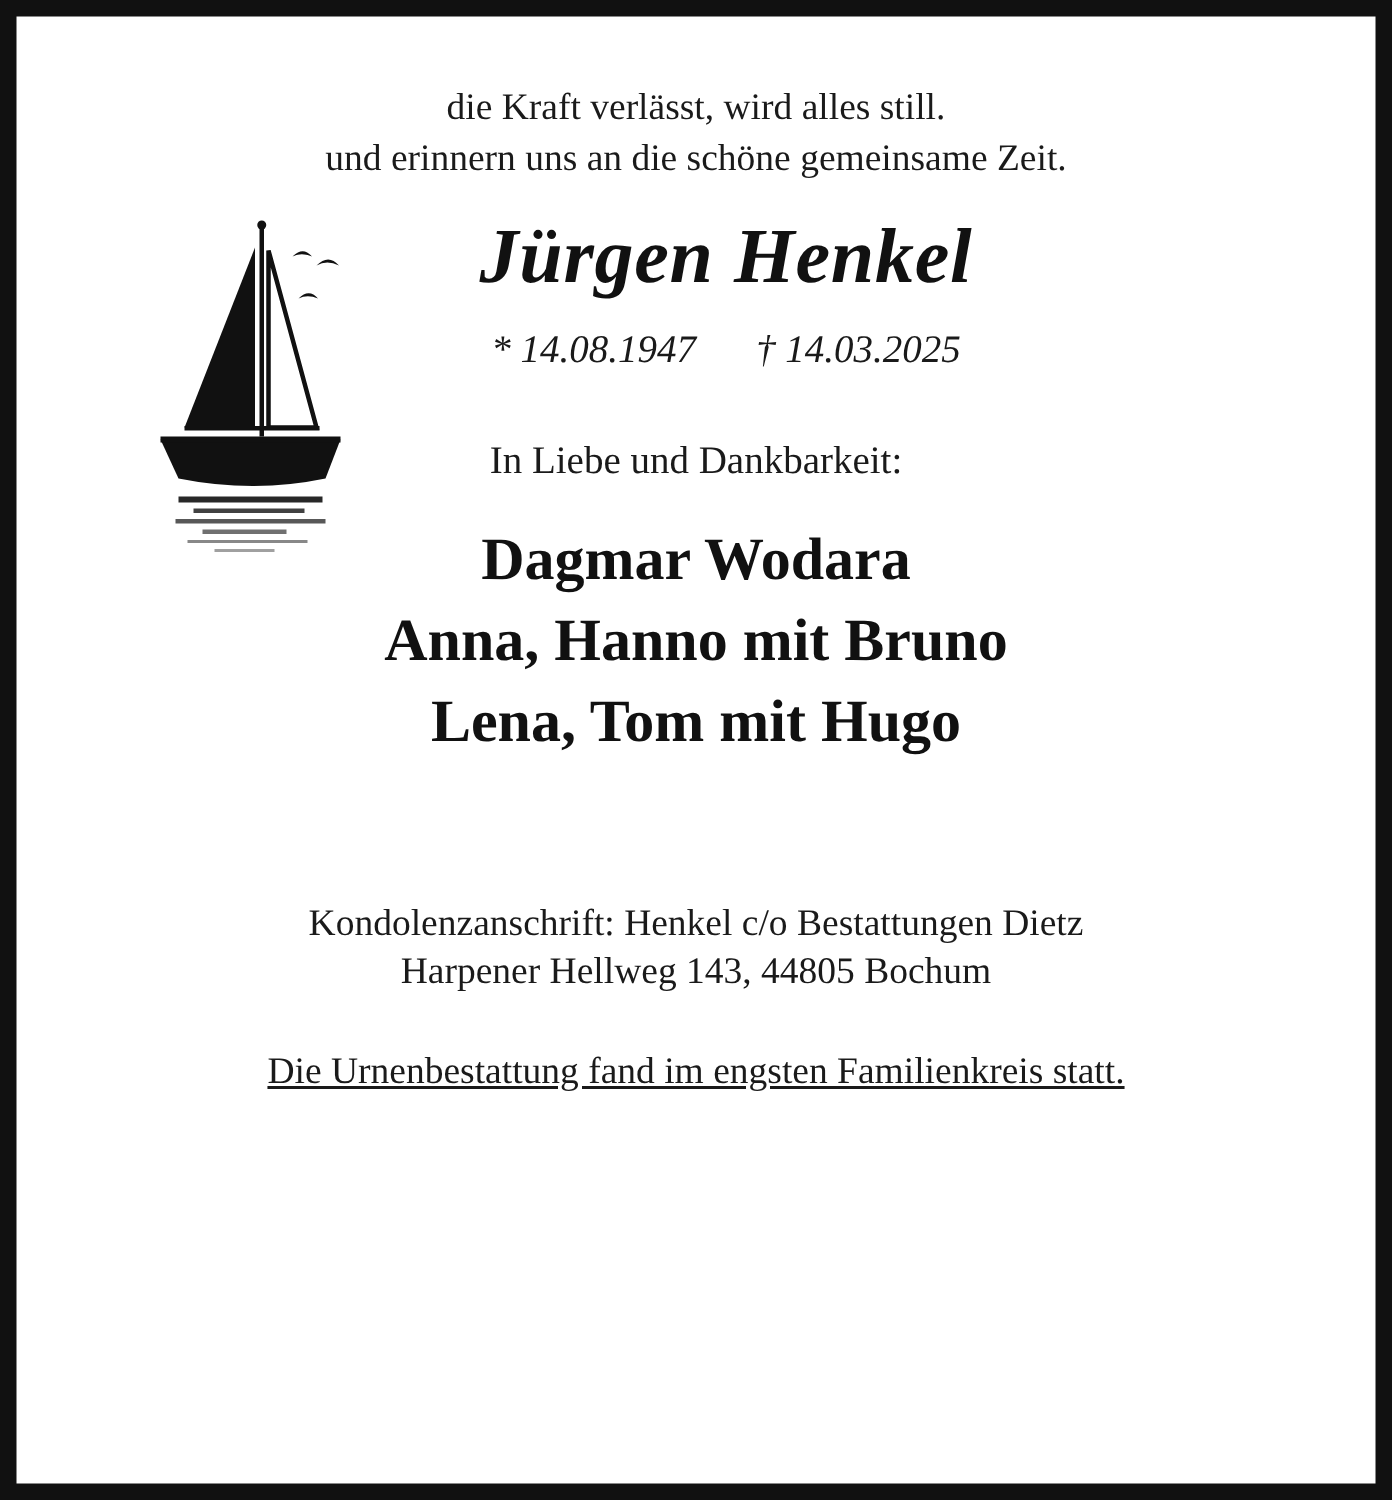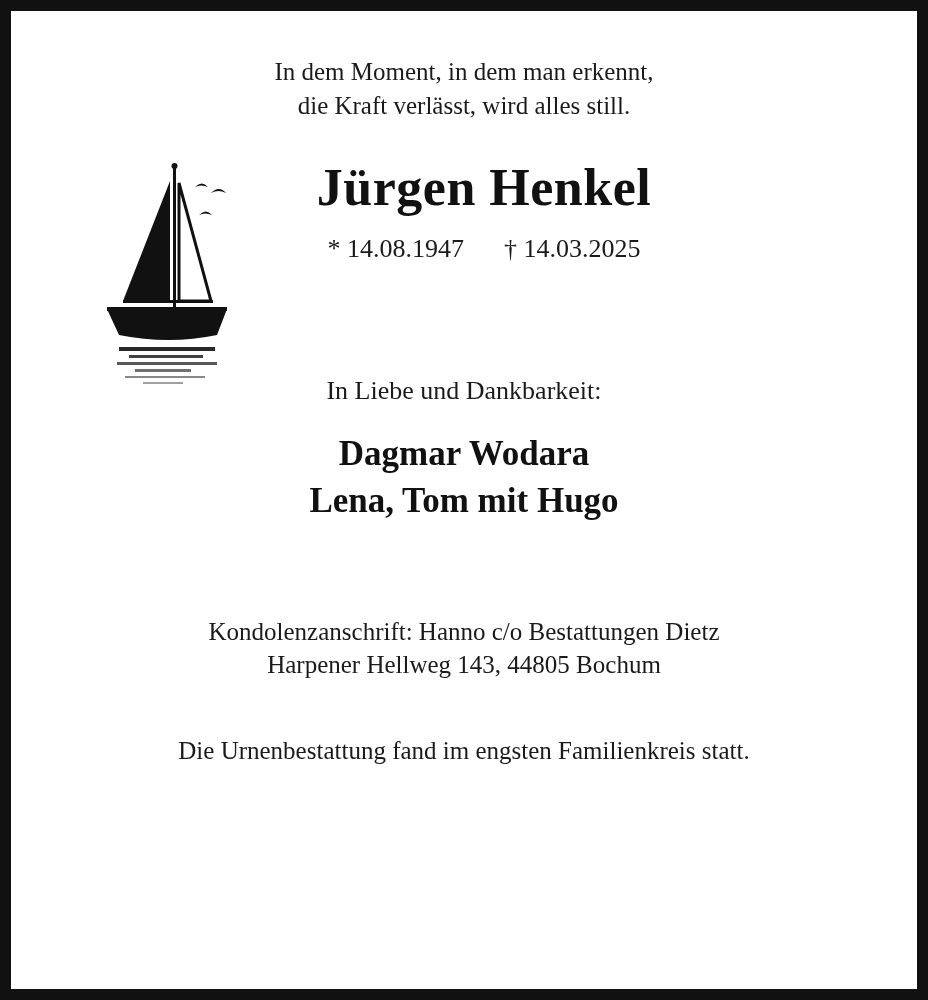--- a/index.html
+++ b/index.html
@@ -30,21 +30,22 @@
     line-height: 1.35;
     color: #1a1a1a;
     margin-top: 10px;
   }
   .poem div {
     white-space: nowrap;
   }
   .main-block {
     position: relative;
     width: 100%;
-    margin-top: 36px;
+    margin-top: 20px;
+    font-style: italic;
   }
   .boat {
     position: absolute;
     left: 48px;
     top: 0;
     width: 140px;
     height: 230px;
   }
   .name-area {
     text-align: center;
@@ -60,55 +61,56 @@
   .dates {
     margin-top: 18px;
     font-size: 26px;
     color: #1a1a1a;
     display: flex;
     justify-content: center;
     gap: 40px;
     align-items: flex-end;
   }
   .dedication {
-    margin-top: 112px;
+    margin-top: 44px;
     font-size: 26px;
     text-align: center;
     color: #1a1a1a;
   }
   .survivors {
     margin-top: 24px;
     text-align: center;
-    font-size: 35px;
+    font-size: 40px;
     font-weight: bold;
     line-height: 1.35;
     color: #111111;
   }
   .contact {
     margin-top: 92px;
     text-align: center;
     font-size: 25px;
     line-height: 1.3;
     color: #1a1a1a;
   }
   .note {
-    margin-top: 56px;
+    margin-top: 36px;
     text-align: center;
     font-size: 25px;
     color: #1a1a1a;
+    text-decoration: underline;
   }
 </style>
 </head>
 <body>
 
 <div class="obituary">
 
   <div class="poem">
-    <div>In dem Moment, in dem man erkennt,</div>
     <div>die Kraft verlässt, wird alles still.</div>
+    <div>und erinnern uns an die schöne gemeinsame Zeit.</div>
   </div>
 
   <div class="main-block">
 
     <div class="boat">
       <svg viewBox="0 0 140 230" width="140" height="230" xmlns="http://www.w3.org/2000/svg" aria-hidden="true">
         <g fill="#111111">
 
           <rect x="74" y="8" width="3" height="140"></rect>
 
@@ -145,23 +147,24 @@
         <span>† 14.03.2025</span>
       </div>
     </div>
 
   </div>
 
   <div class="dedication">In Liebe und Dankbarkeit:</div>
 
   <div class="survivors">
     <div>Dagmar Wodara</div>
+    <div>Anna, Hanno mit Bruno</div>
     <div>Lena, Tom mit Hugo</div>
   </div>
 
   <div class="contact">
-    <div>Kondolenzanschrift: Hanno c/o Bestattungen Dietz</div>
+    <div>Kondolenzanschrift: Henkel c/o Bestattungen Dietz</div>
     <div>Harpener Hellweg 143, 44805 Bochum</div>
   </div>
 
   <div class="note">Die Urnenbestattung fand im engsten Familienkreis statt.</div>
 
 </div>
 
 </body></html>

